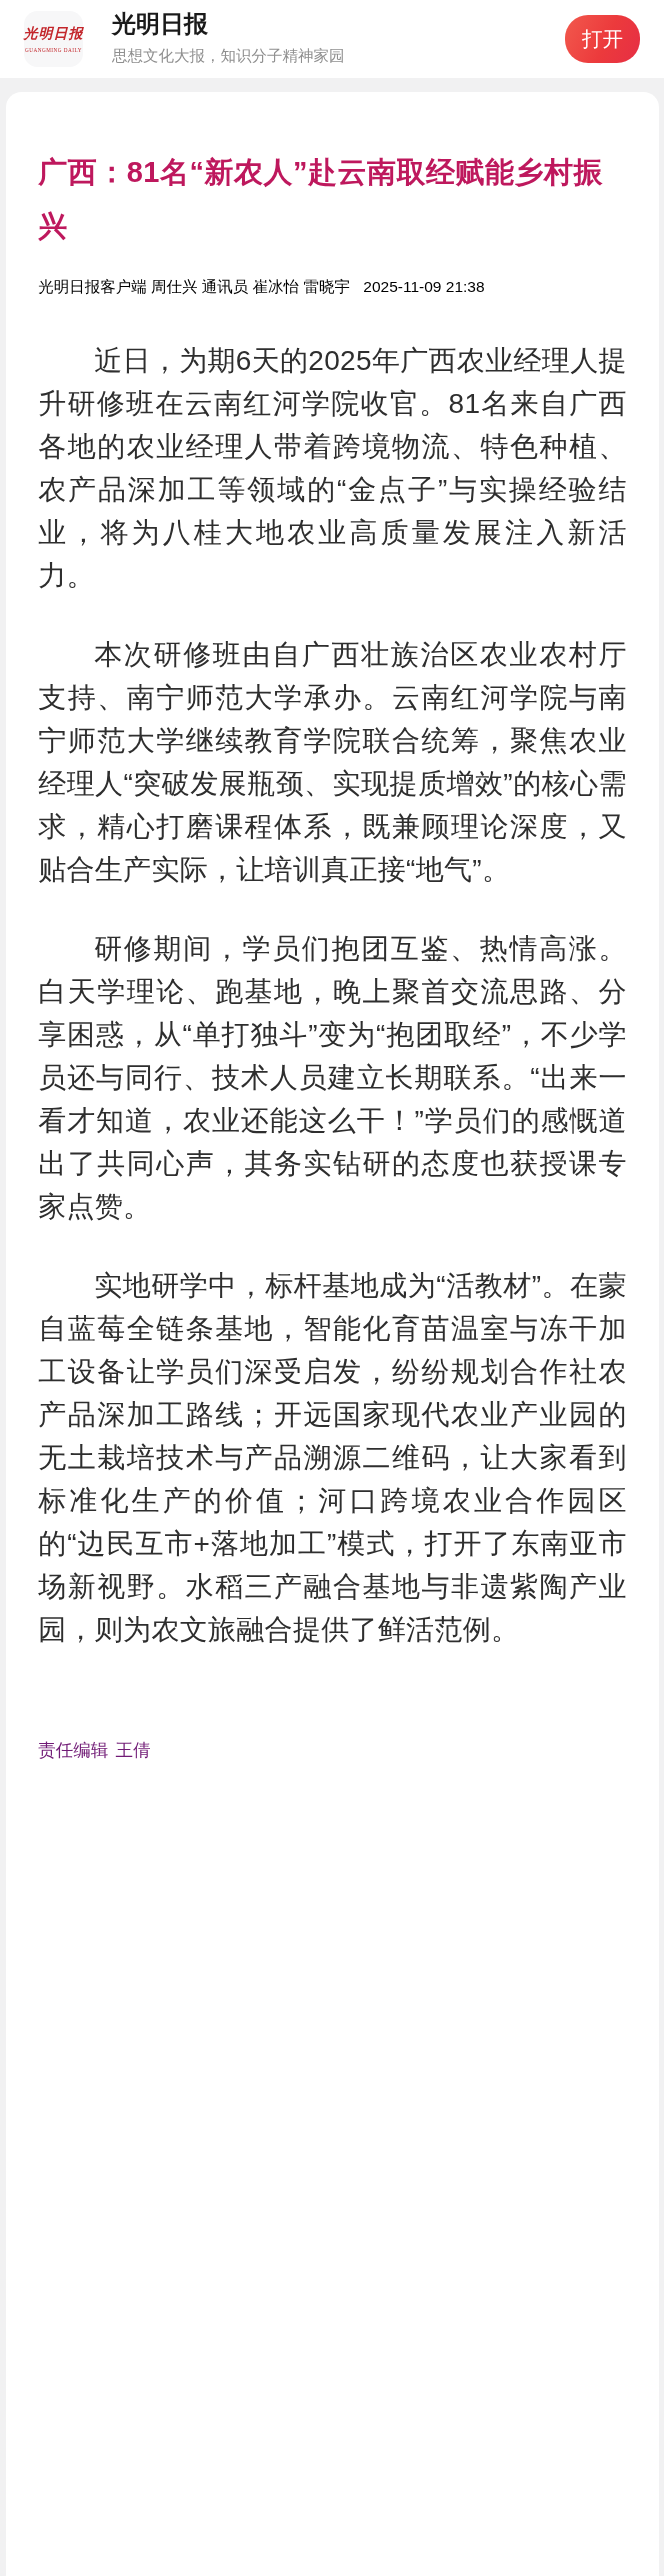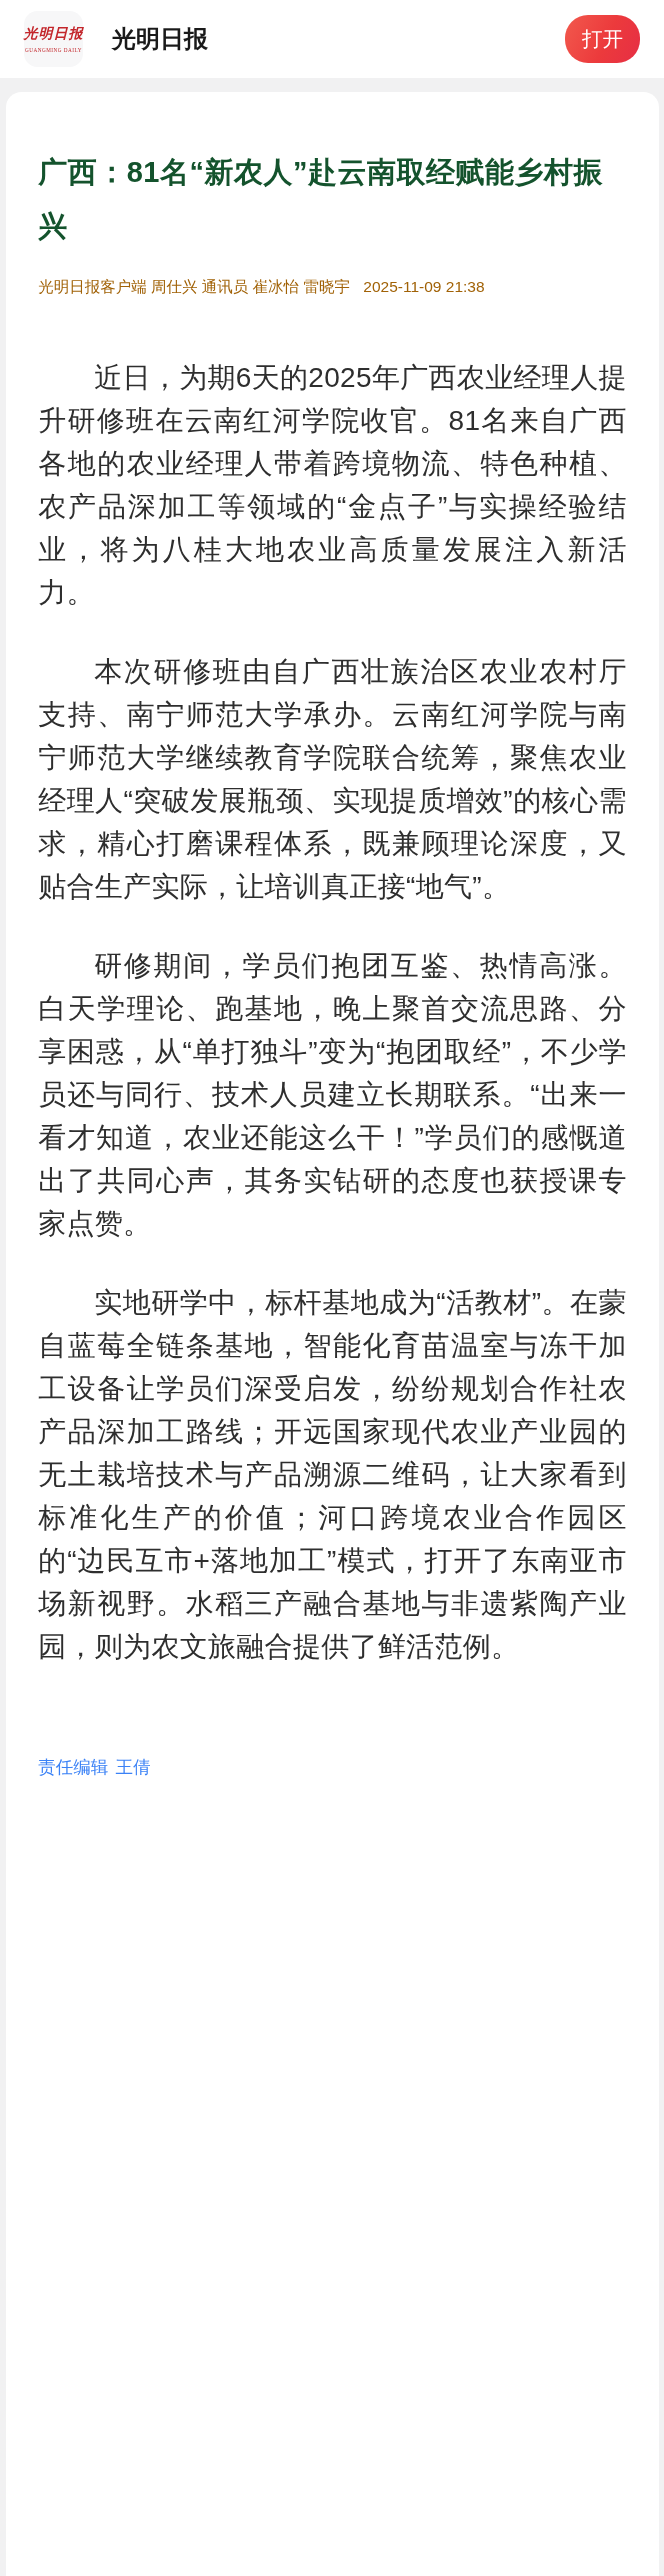--- a/index.html
+++ b/index.html
@@ -83,61 +83,62 @@
     border-radius: 15.5px 15.5px 0 0;
     box-sizing: border-box;
     padding: 53px 32px 17.5px 32px;
     min-height: 2495px;
   }
   .article-title {
     margin: 0 0 23px 0;
     font-size: 29px;
     line-height: 54px;
     font-weight: 700;
-    color: #14532d;
+    color: #be185d;
     letter-spacing: 0.5px;
   }
   .byline {
     display: flex;
     flex-wrap: nowrap;
     gap: 13.4px;
     font-size: 15.5px;
-    color: #a16207;
+    color: #000000;
     line-height: 21.6px;
-    margin-bottom: 58px;
+    margin-bottom: 41px;
     white-space: nowrap;
   }
   .article-body p {
     font-size: 28px;
     line-height: 43px;
     color: #2e2e2e;
     text-indent: 2em;
     text-align: justify;
     margin: 0 0 36px 0;
     letter-spacing: 0.3px;
   }
   .article-footer {
     margin-top: 87px;
     font-size: 17.5px;
-    color: #3b82f6;
+    color: #701a75;
     display: flex;
     gap: 7.2px;
     padding-bottom: 10.3px;
   }
 </style>
 </head>
 <body>
 
 <header class="app-banner">
   <div class="logo-box">
     <span class="logo-cal">光明日报</span>
     <span class="logo-sub">GUANGMING DAILY</span>
   </div>
   <div class="banner-text">
     <div class="app-name">光明日报</div>
+    <div class="app-tagline">思想文化大报，知识分子精神家园</div>
   </div>
   <button class="open-btn">打开</button>
 </header>
 
 <main class="article-card">
   <h1 class="article-title">广西：81名“新农人”赴云南取经赋能乡村振兴</h1>
 
   <div class="byline">
     <span>光明日报客户端 周仕兴 通讯员  崔冰怡 雷晓宇</span>
     <span>2025-11-09 21:38</span>

